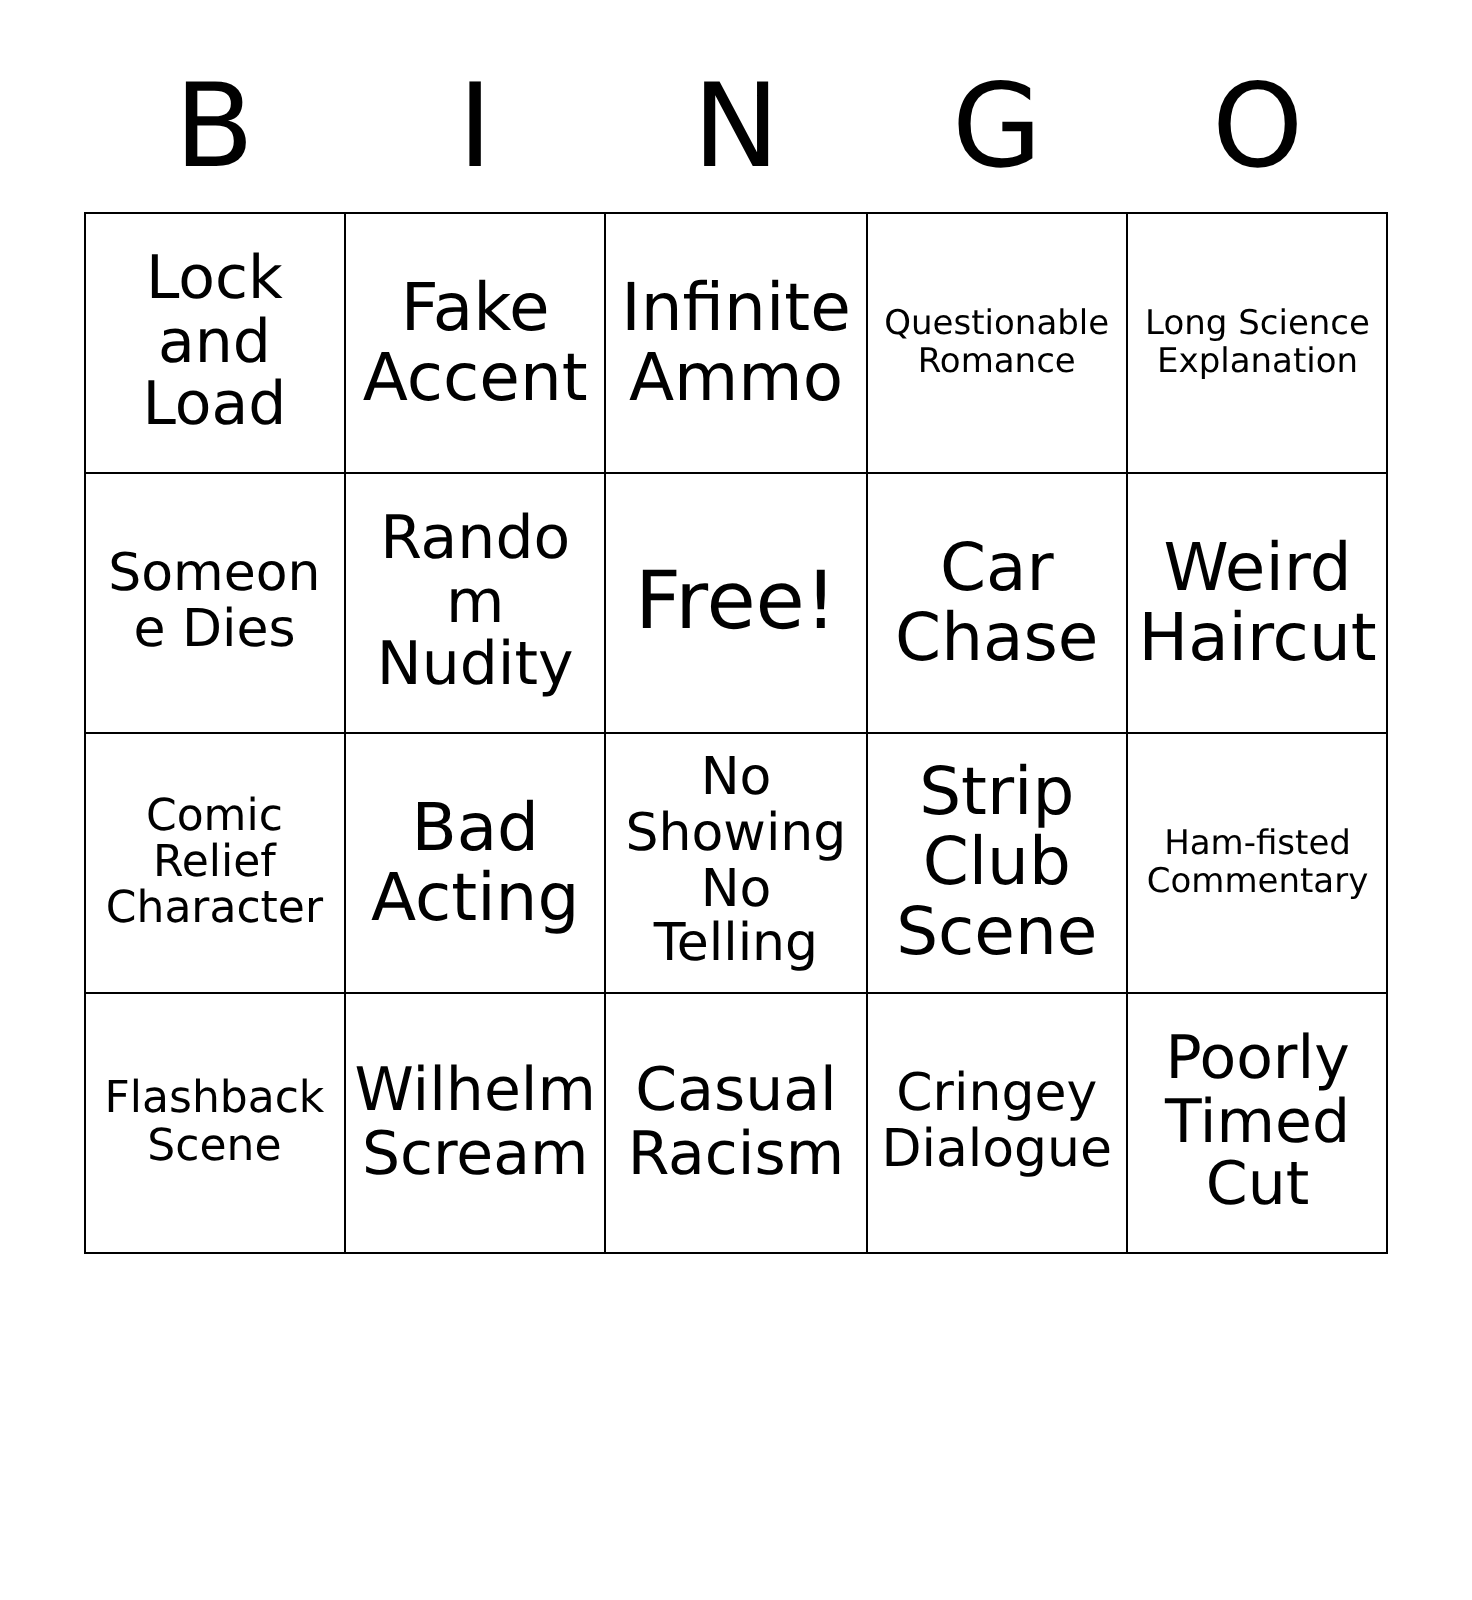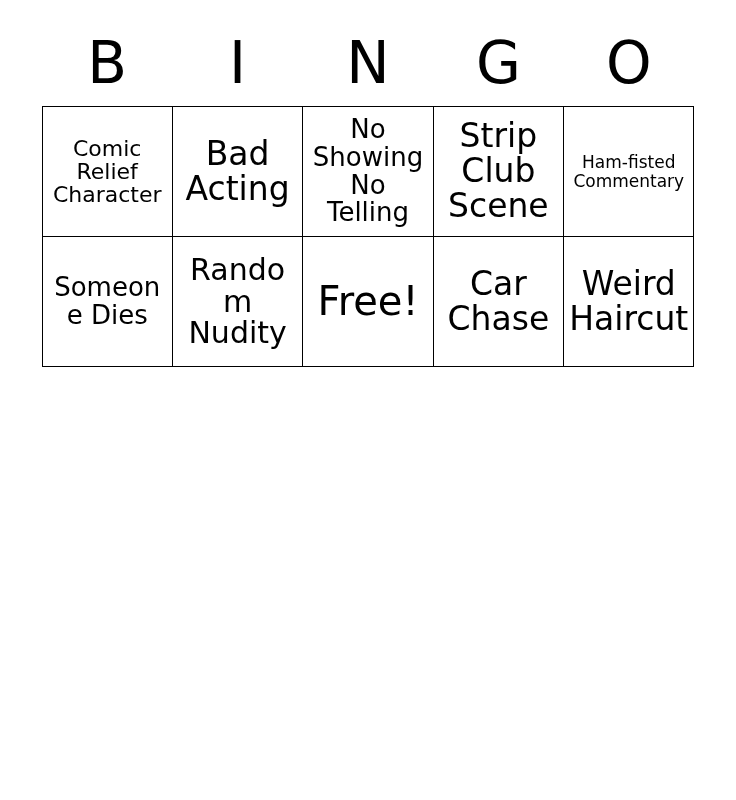--- a/index.html
+++ b/index.html
@@ -69,29 +69,43 @@
     <div class="header-cell">B</div>
     <div class="header-cell">I</div>
     <div class="header-cell">N</div>
     <div class="header-cell">G</div>
     <div class="header-cell">O</div>
   </div>
 
   <table class="grid">
     <tbody>
       <tr>
-        <td class="s-sm">Comic Relief Character</td>
-        <td class="s-xl">Bad Acting</td>
-        <td class="s-md">No Showing No Telling</td>
-        <td class="s-xl">Strip Club Scene</td>
-        <td class="s-xs">Ham-fisted Commentary</td>
+        <td class="s-lg">Lock and Load</td>
+        <td class="s-xl">Fake Accent</td>
+        <td class="s-xl">Infinite Ammo</td>
+        <td class="s-xs">Questionable Romance</td>
+        <td class="s-xs">Long Science Explanation</td>
       </tr>
       <tr>
         <td class="s-md">Someone Dies</td>
         <td class="s-lg">Random Nudity</td>
         <td class="s-free">Free!</td>
         <td class="s-xl">Car Chase</td>
         <td class="s-xl">Weird Haircut</td>
       </tr>
+      <tr>
+        <td class="s-sm">Comic Relief Character</td>
+        <td class="s-xl">Bad Acting</td>
+        <td class="s-md">No Showing No Telling</td>
+        <td class="s-xl">Strip Club Scene</td>
+        <td class="s-xs">Ham-fisted Commentary</td>
+      </tr>
+      <tr>
+        <td class="s-sm">Flashback Scene</td>
+        <td class="s-lg">Wilhelm Scream</td>
+        <td class="s-lg">Casual Racism</td>
+        <td class="s-md">Cringey Dialogue</td>
+        <td class="s-lg">Poorly Timed Cut</td>
+      </tr>
     </tbody>
   </table>
 
 </div>
 
 </body></html>

